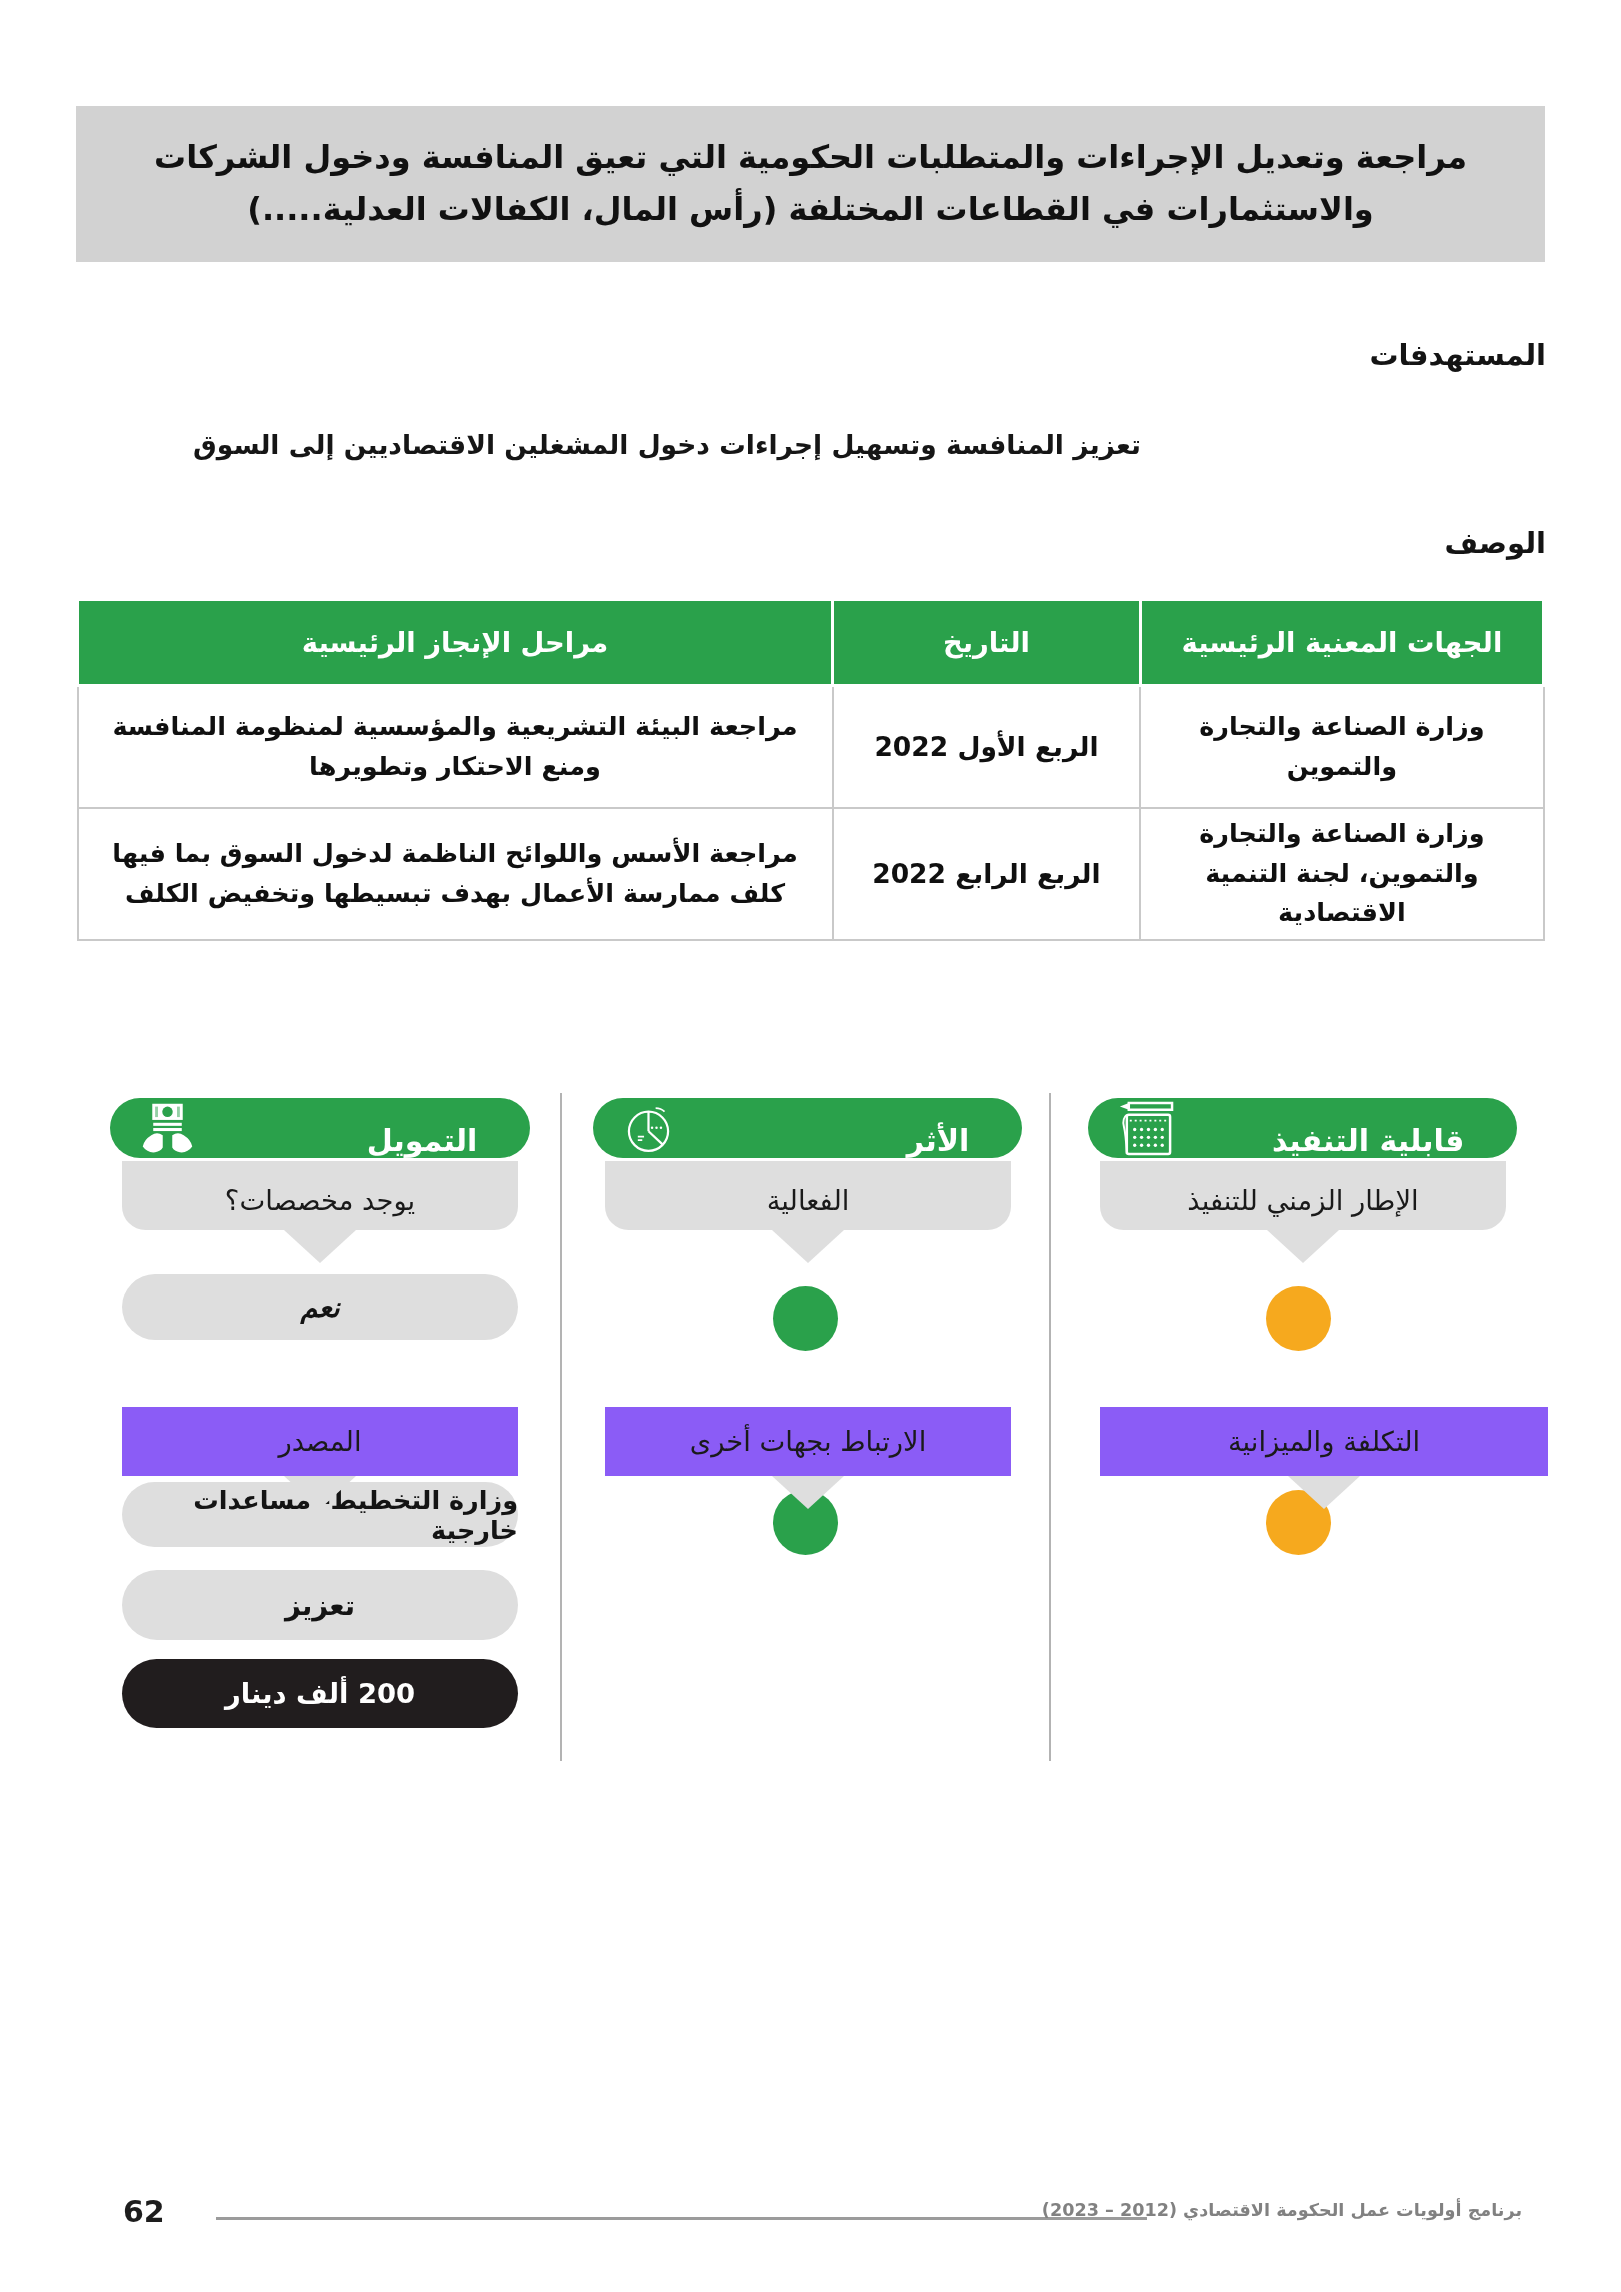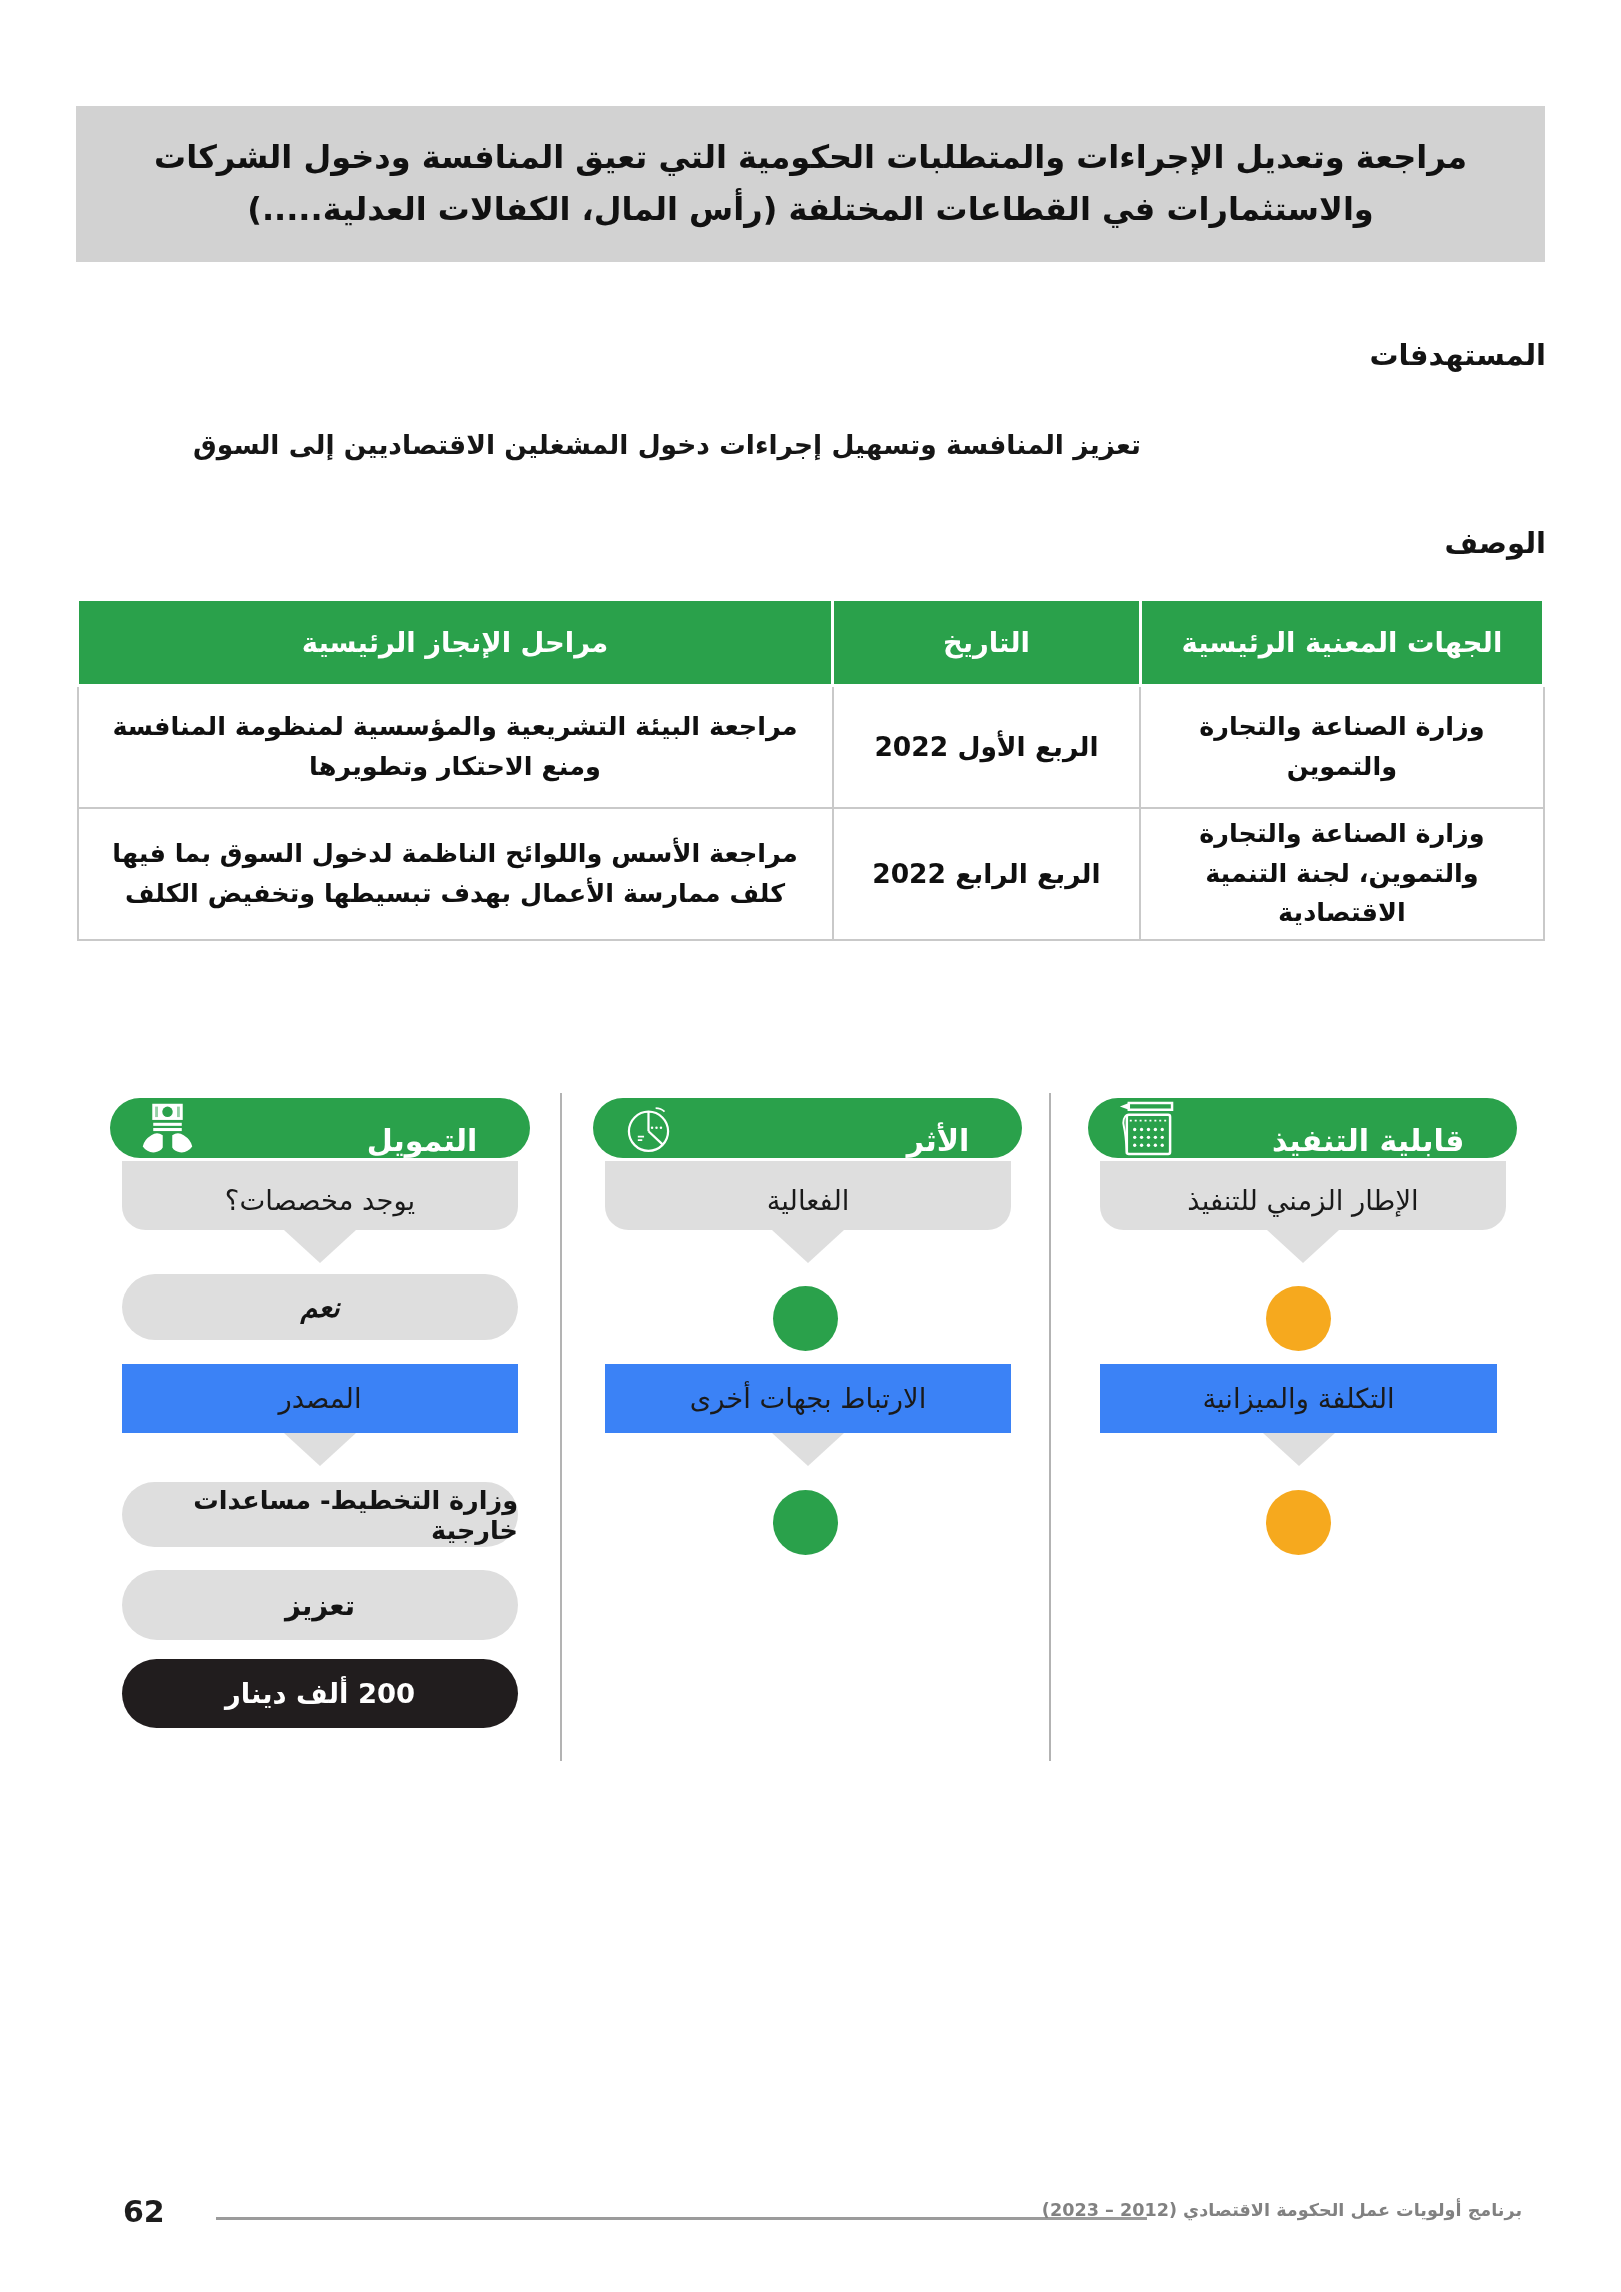--- a/index.html
+++ b/index.html
@@ -81,22 +81,22 @@
   .bubble .bubble-label { padding-top:9.8px; }
 
   .pointer::after {
     content:""; position:absolute; top:100%; left:50%;
     transform:translateX(-50%);
     border:36px solid transparent; border-bottom:0;
     border-top:33px solid #dedede;
   }
 
   .label-rect {
-    position:absolute; background:#3b82f6; z-index:1;
-    display:flex; align-items:center; justify-content:center;
+    position:absolute; background:#8b5cf6; z-index:1;
+    display:flex; align-items:center; justify-content:center;margin-top:43px;
   }
 
   .plain-label { font-size:27.4px; font-weight:normal; color:#1a1a1a; }
   .bold-label  { font-size:27.4px; font-weight:bold; color:#141414; }
 
   .dot {
     position:absolute; width:65px; height:65px; border-radius:50%;
   }
   .dot-yellow { background:#f6a91e; }
   .dot-green  { background:#2aa14b; }
@@ -191,21 +191,21 @@
             <circle cx="41" cy="47" r="1.7"></circle>
             <circle cx="48" cy="47" r="1.7"></circle>
         </g>
       </svg>
     </span>
   </div>
   <div class="bubble pointer" style="left:1100px; top:1161px; width:406px; height:69px;">
     <span class="plain-label bubble-label">الإطار الزمني للتنفيذ</span>
   </div>
   <div class="dot dot-yellow" style="left:1266px; top:1286px;"></div>
-  <div class="label-rect pointer" style="left:1100px; top:1364px; width:397px; height:69px;">
+  <div class="label-rect pointer" style="left:1100px; top:1364px; width:448px; height:69px;">
     <span class="plain-label">التكلفة والميزانية</span>
   </div>
   <div class="dot dot-yellow" style="left:1266px; top:1490px;"></div>
 </div>
 
 <div class="card">
   <div class="pill-header" style="left:593px; top:1098px; width:429px;">
     <span class="pill-title">الأثر</span>
     <span>
       <svg width="57" height="57" viewBox="0 0 64 64" fill="none">

